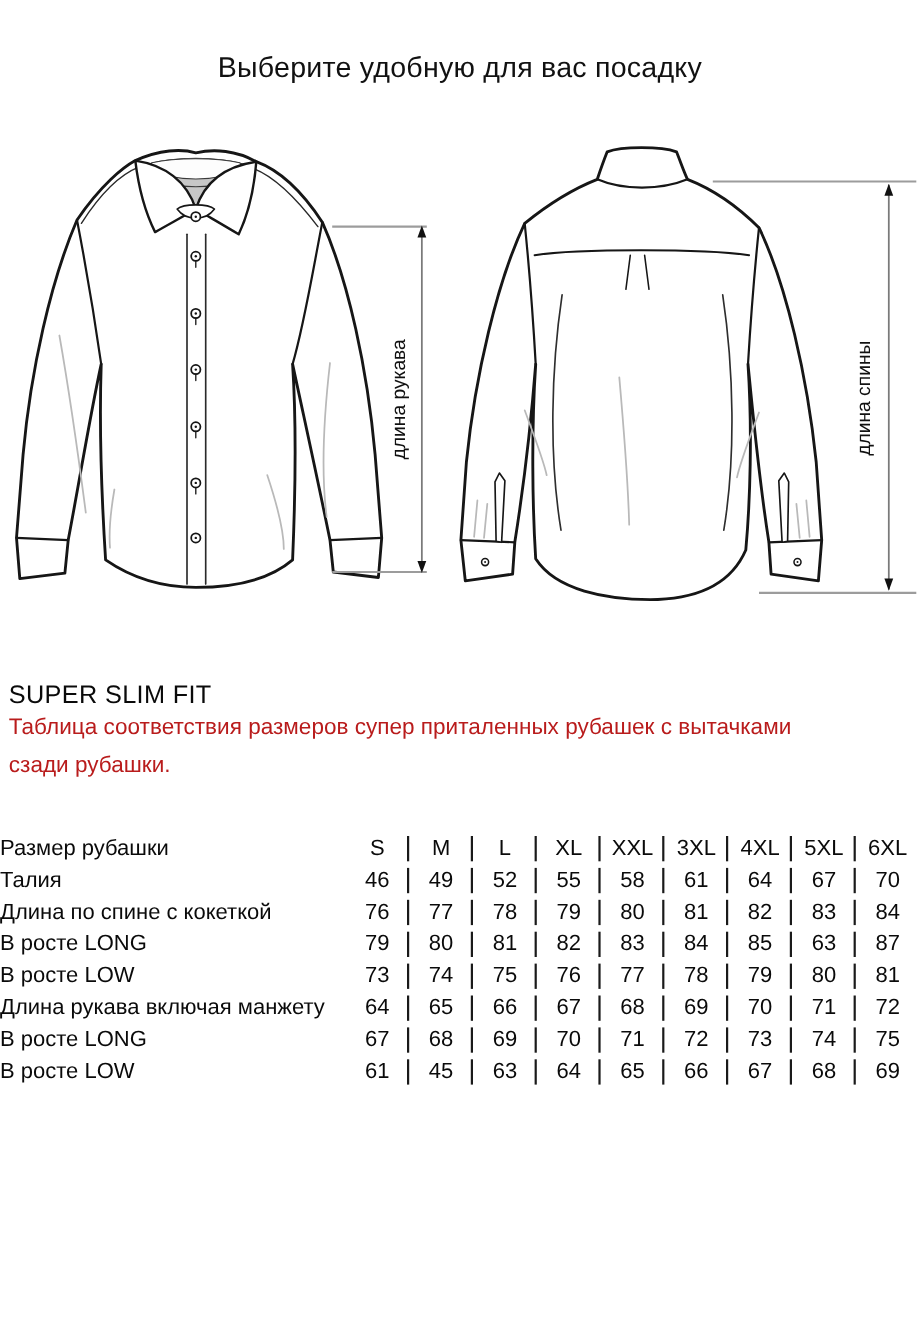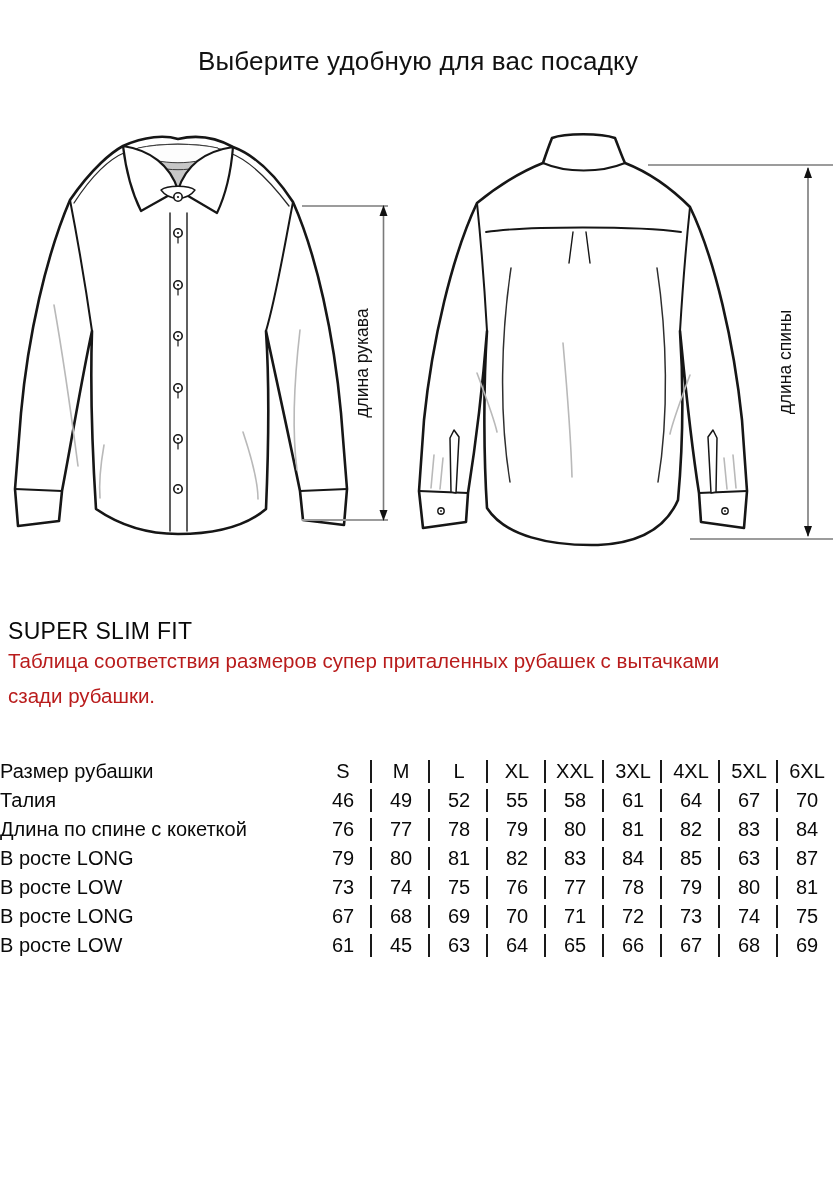--- a/index.html
+++ b/index.html
@@ -218,20 +218,32 @@
           <td class="val">74</td>
           <td class="val">75</td>
           <td class="val">76</td>
           <td class="val">77</td>
           <td class="val">78</td>
           <td class="val">79</td>
           <td class="val">80</td>
           <td class="val">81</td>
         </tr>
         <tr>
+          <td class="lbl">Длина рукава включая манжету</td>
+          <td class="val">64</td>
+          <td class="val">65</td>
+          <td class="val">66</td>
+          <td class="val">67</td>
+          <td class="val">68</td>
+          <td class="val">69</td>
+          <td class="val">70</td>
+          <td class="val">71</td>
+          <td class="val">72</td>
+        </tr>
+        <tr>
           <td class="lbl">В росте LONG</td>
           <td class="val">67</td>
           <td class="val">68</td>
           <td class="val">69</td>
           <td class="val">70</td>
           <td class="val">71</td>
           <td class="val">72</td>
           <td class="val">73</td>
           <td class="val">74</td>
           <td class="val">75</td>

